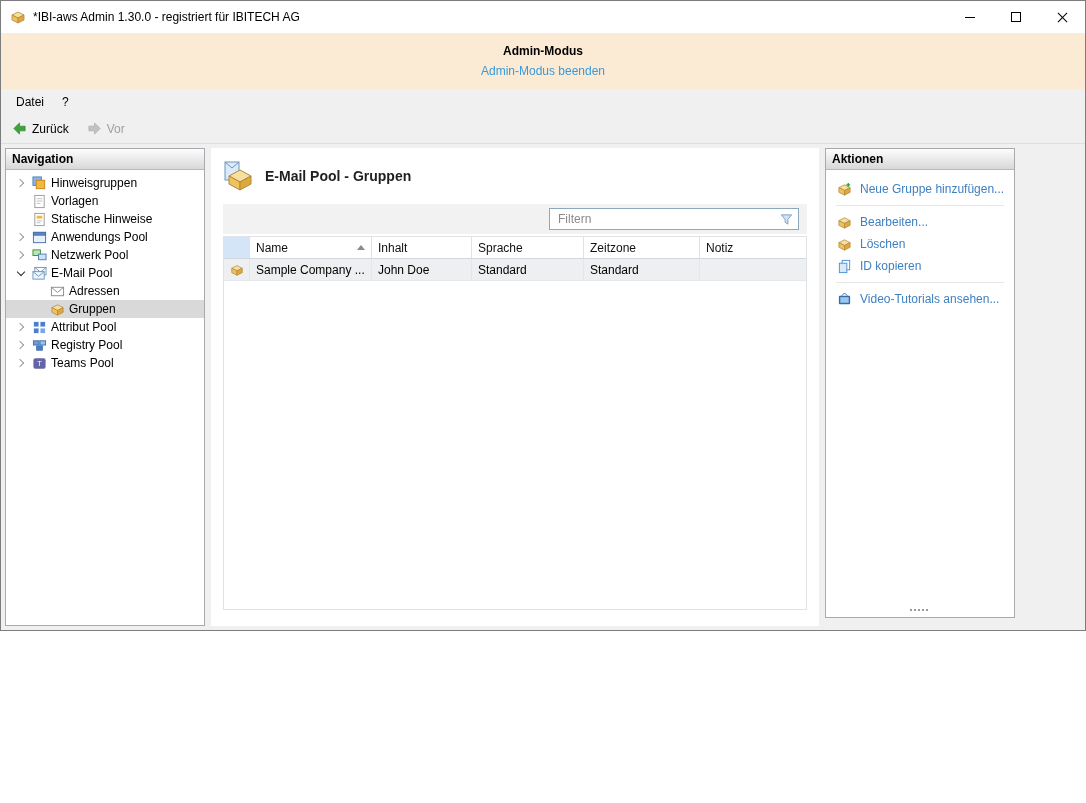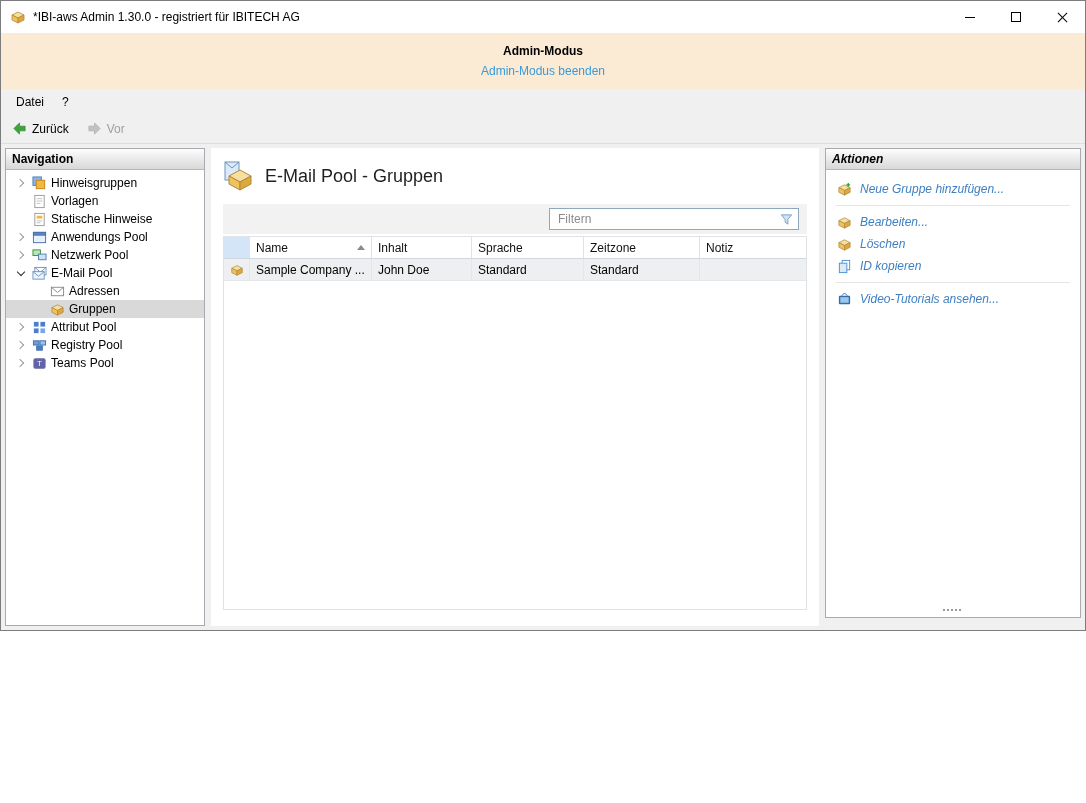--- a/index.html
+++ b/index.html
@@ -58,21 +58,21 @@
   .exp.closed::before { content:""; width:5px; height:5px; border-top:1.4px solid #9a9a9a; border-right:1.4px solid #9a9a9a; transform:rotate(45deg); margin-right:2px; }
   .exp.open::before { content:""; width:5px; height:5px; border-top:1.4px solid #2b2b2b; border-right:1.4px solid #2b2b2b; transform:rotate(135deg); margin-bottom:2px; }
   .ticon { width:18px; height:16px; flex:none; display:flex; align-items:center; justify-content:center; margin-right:3px; }
   .ticon svg { width:15px; height:15px; display:block; }
   .tree-label { color:#000; }
 
   
   .content-panel { flex:1; min-width:0; background:#fff; display:flex; flex-direction:column; padding:10px 12px 16px; }
   .content-header { display:flex; align-items:center; gap:10px; margin:2px 0 12px; flex:none; }
   .content-header svg { width:32px; height:32px; display:block; }
-  .page-title { font-size:18px; font-weight:normal; color:#1f1f1f; }
+  .page-title { font-size:14px; font-weight:bold; color:#1f1f1f; }
   .filter-row { height:30px; flex:none; background:#f2f2f2; display:flex; align-items:center; justify-content:flex-end; padding-right:8px; margin-bottom:2px; }
   .filter-box { width:250px; height:22px; background:#fff; border:1px solid #8ea8bd; border-radius:0; display:flex; align-items:center; padding:0 4px 0 8px; }
   .filter-box input { border:none; outline:none; flex:1; min-width:0; font:inherit; color:#222; background:transparent; }
   .filter-box input::placeholder { color:#8a8a8a; }
   .funnel { width:15px; height:15px; flex:none; display:flex; align-items:center; justify-content:center; }
   .funnel svg { width:13px; height:13px; display:block; }
 
   .grid { flex:1; min-height:0; border:1px solid #dfe3e8; background:#fff; display:flex; flex-direction:column; }
   .grid-header { display:flex; height:22px; flex:none; border-bottom:1px solid #d0d7de; }
   .gh { padding:0 6px; display:flex; align-items:center; border-right:1px solid #dfe3e8; color:#111; cursor:default; }
@@ -87,21 +87,21 @@
   .gc { padding:0 6px; display:flex; align-items:center; color:#000; border-right:1px solid #e4e7ea; overflow:hidden; white-space:nowrap; }
   .gc.icon-col { width:26px; flex:none; justify-content:center; padding:0; }
   .gc.icon-col svg { width:14px; height:14px; display:block; }
   .gc.c-name { width:122px; flex:none; }
   .gc.c-inhalt { width:100px; flex:none; }
   .gc.c-sprache { width:112px; flex:none; }
   .gc.c-zeitzone { width:116px; flex:none; }
   .gc.c-notiz { flex:1; border-right:none; }
 
   
-  .right-col { width:256px; flex:none; display:flex; flex-direction:column; gap:6px;font-style:italic; }
+  .right-col { width:256px; flex:none; display:flex; flex-direction:row; gap:6px; }
   .actions-panel { height:470px; flex:none; background:#fff; border:1px solid #a7abb0; display:flex; flex-direction:column; }
   .action-list { padding:8px 10px 0; display:flex; flex-direction:column; }
   .action-item { display:flex; align-items:center; gap:8px; height:22px; color:var(--accent-link,#3f80c2); cursor:pointer; text-decoration:none; }
   .action-item .aicon { width:16px; height:16px; flex:none; display:flex; align-items:center; justify-content:center; }
   .action-item svg { width:15px; height:15px; display:block; }
   .action-sep { border-top:1px solid #e6e6e6; margin:5px 0; }
   .grip-dots { margin:auto auto 5px; position:relative; width:20px; height:3px; cursor:row-resize; }
   .grip-dots::before { content:""; position:absolute; left:0; top:0; width:2px; height:2px; background:#9a9a9a; box-shadow:4px 0 #9a9a9a, 8px 0 #9a9a9a, 12px 0 #9a9a9a, 16px 0 #9a9a9a; }
 
   .info-panel { flex:1; min-height:0; background:var(--info-bg,#f9f6d3); border:1px solid #a7abb0; display:flex; flex-direction:column; }

